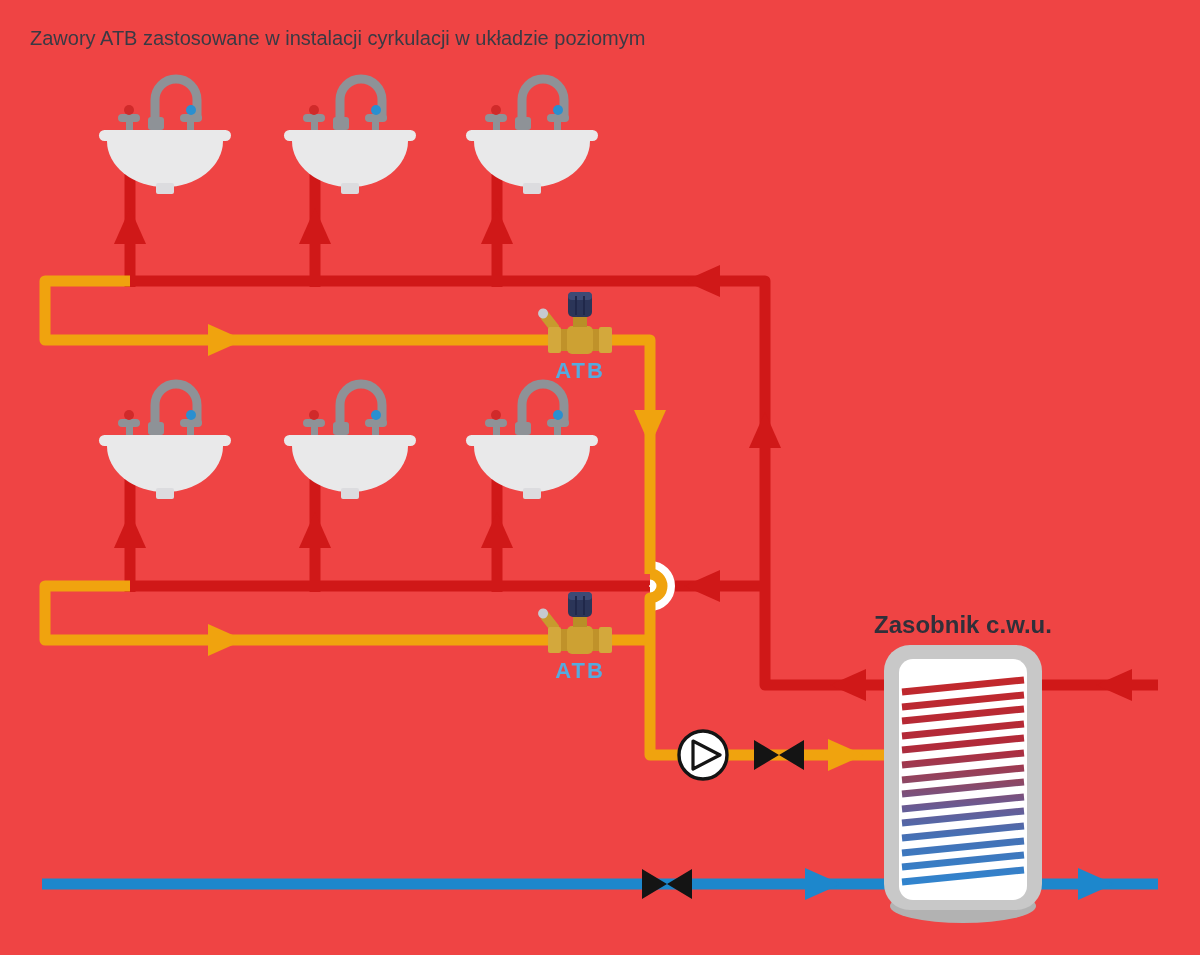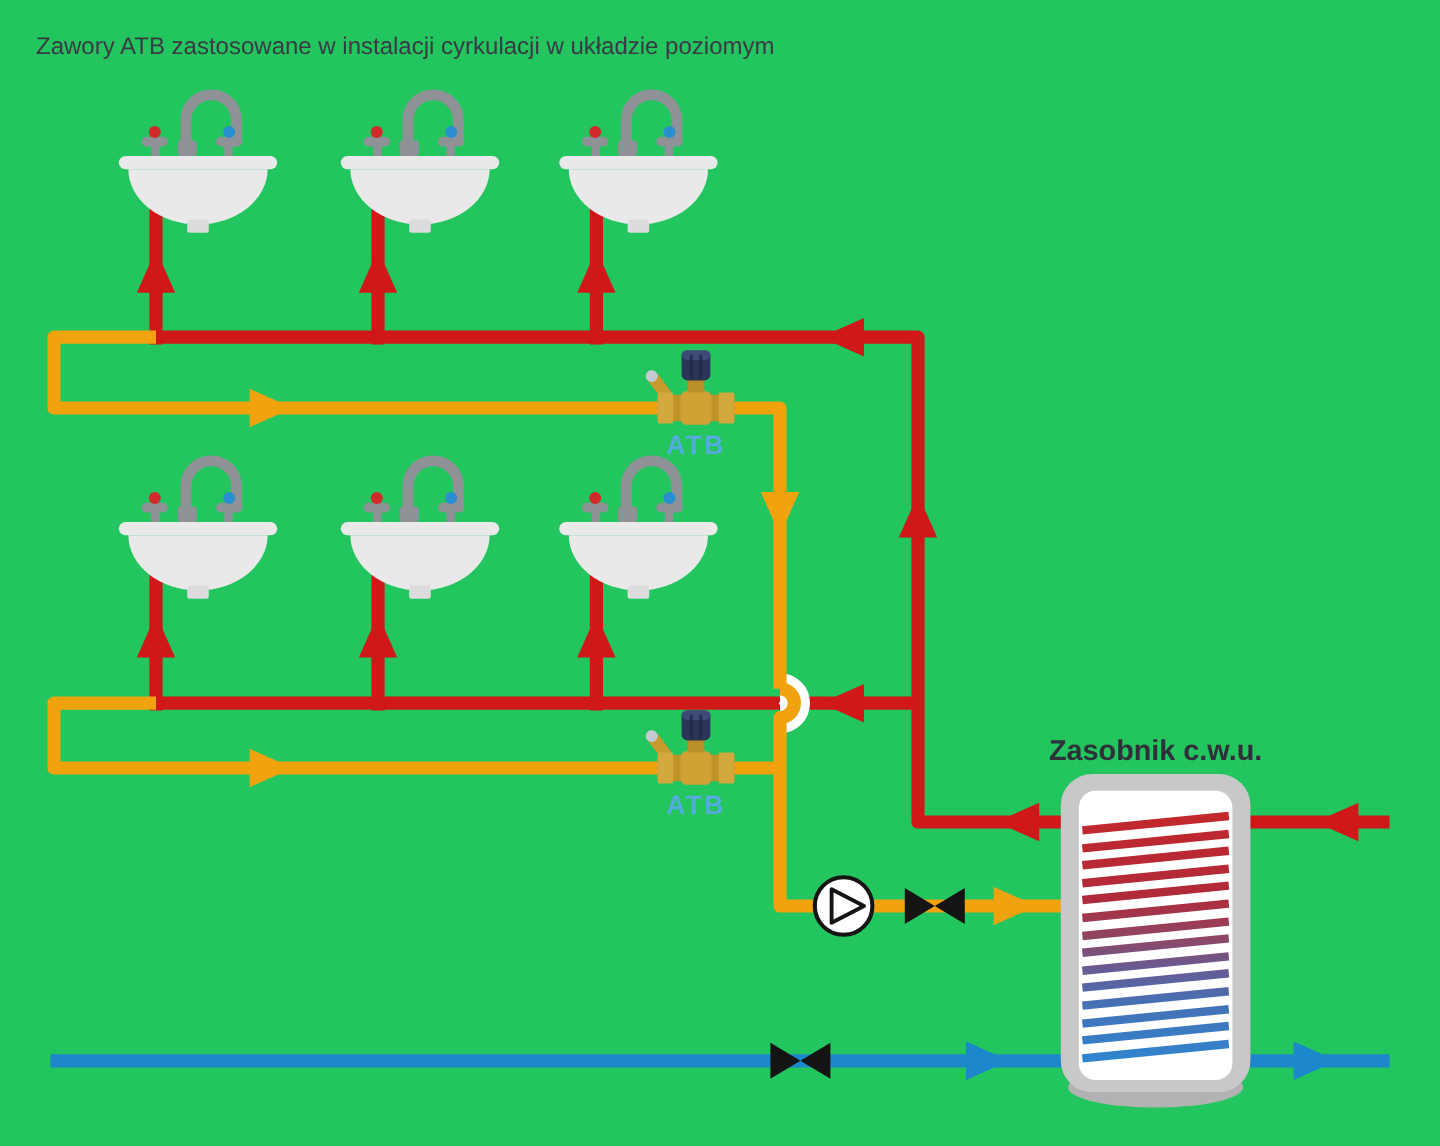--- a/index.html
+++ b/index.html
@@ -1,20 +1,20 @@
 <!DOCTYPE html>
 <html><head>
 <meta charset="utf-8">
 <style>
   html, body { margin: 0; padding: 0; background: #ffffff; }
   .stage {
     position: relative;
     width: 1200px;
     height: 955px;
-    background: #22c55e;
+    background: #ef4444;
     overflow: hidden;
     font-family: "Liberation Sans", sans-serif;
   }
   .stage svg { position: absolute; left: 0; top: 0; }
   .title-text { font-family: "Liberation Sans", sans-serif; font-weight: 500; font-size: 20px; fill: #3a3a44; }
   .tank-text  { font-family: "Liberation Sans", sans-serif; font-weight: 600; font-size: 24px; fill: #30303a; }
   .atb-text   { font-family: "Liberation Sans", sans-serif; font-weight: 700; font-size: 22px; fill: #55abdf; letter-spacing: 2px; }
 </style>
 </head>
 <body>

